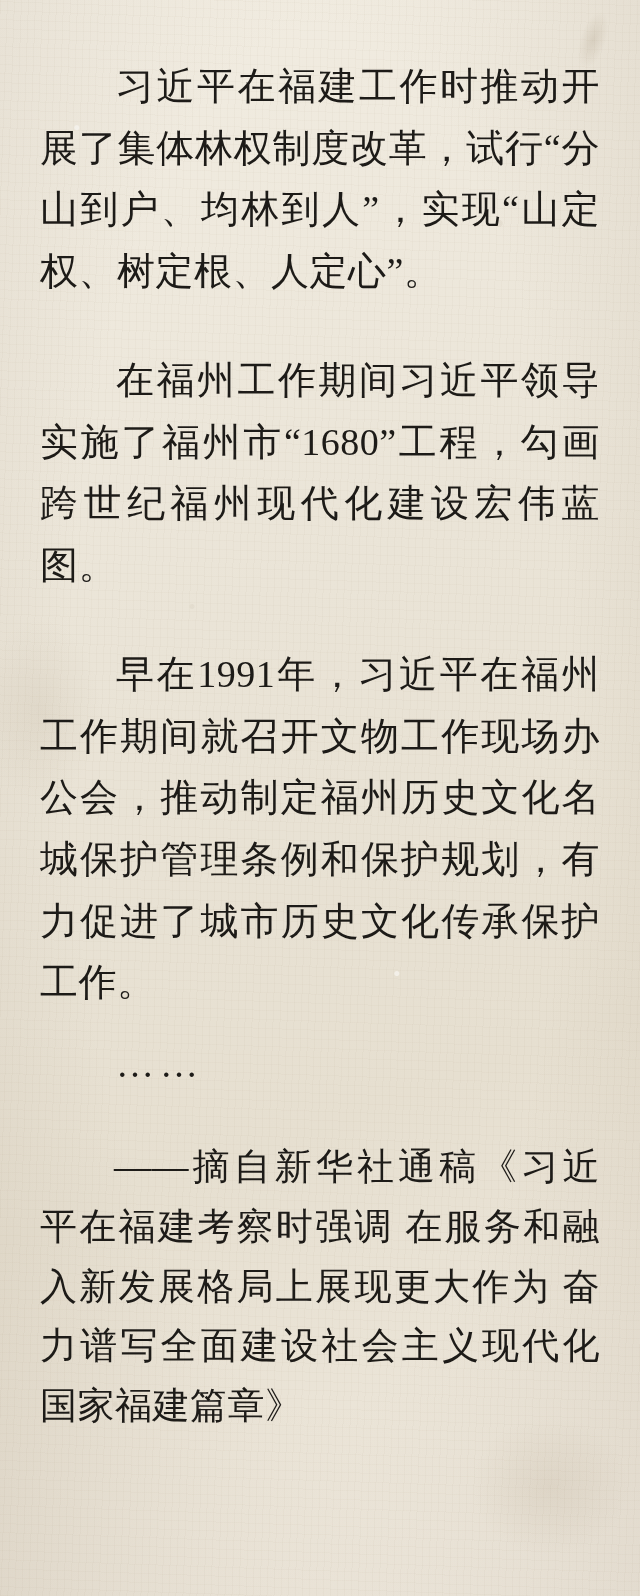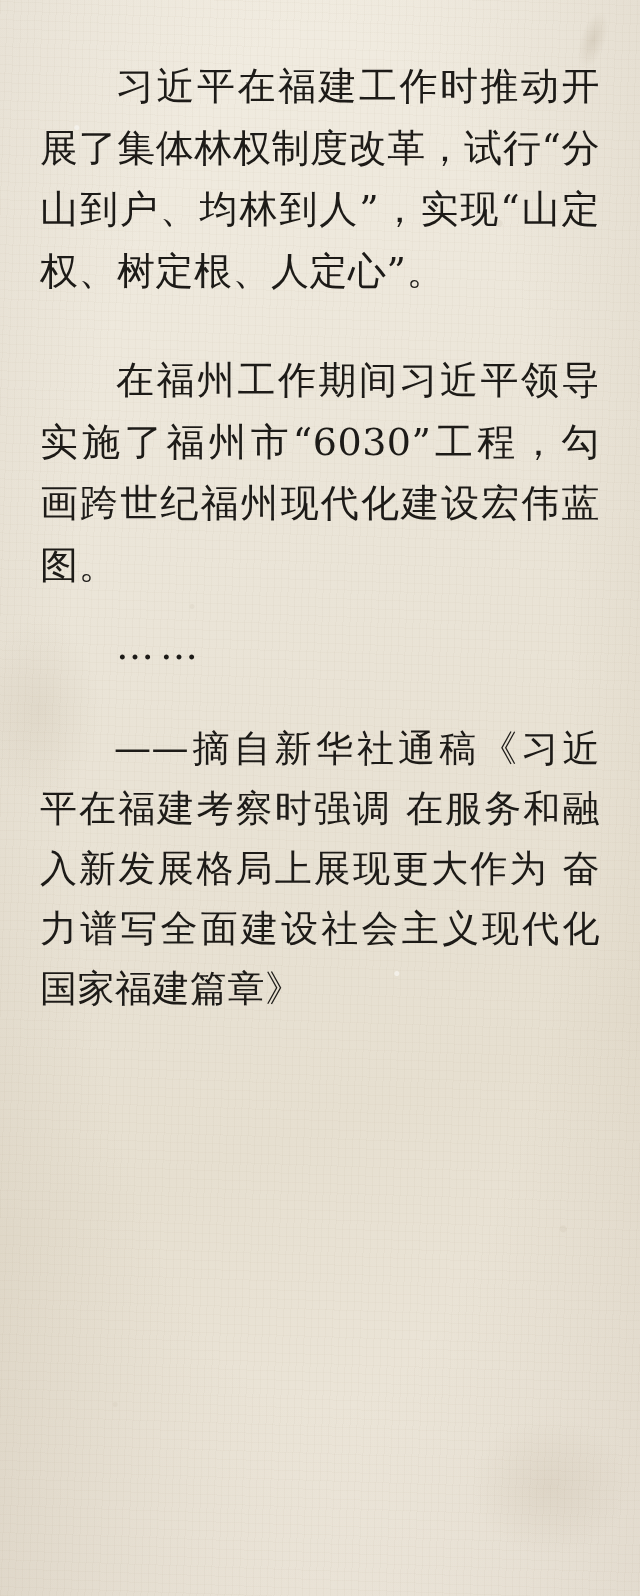--- a/index.html
+++ b/index.html
@@ -25,20 +25,21 @@
     background-image:
       radial-gradient(circle at 12% 8%, rgba(255,255,255,0.55) 0 2px, rgba(0,0,0,0) 3px),
       radial-gradient(circle at 78% 14%, rgba(120,100,70,0.07) 0 3px, rgba(0,0,0,0) 4px),
       radial-gradient(circle at 30% 38%, rgba(120,100,70,0.06) 0 2px, rgba(0,0,0,0) 3px),
       radial-gradient(circle at 62% 61%, rgba(255,255,255,0.5) 0 2px, rgba(0,0,0,0) 3px),
       radial-gradient(circle at 88% 77%, rgba(120,100,70,0.06) 0 3px, rgba(0,0,0,0) 4px),
       radial-gradient(circle at 18% 88%, rgba(120,100,70,0.05) 0 2px, rgba(0,0,0,0) 3px),
       repeating-linear-gradient(92deg, rgba(150,130,100,0.045) 0px, rgba(150,130,100,0.045) 1px, rgba(0,0,0,0) 1px, rgba(0,0,0,0) 7px),
       repeating-linear-gradient(2deg, rgba(160,140,110,0.04) 0px, rgba(160,140,110,0.04) 1px, rgba(0,0,0,0) 1px, rgba(0,0,0,0) 9px),
       linear-gradient(160deg, #f2ede2 0%, #eae4d7 38%, #e6dfd0 68%, #efe9de 100%);
+    font-family: Liberation Serif, serif;
   }
   .page::after {
     content: "";
     position: absolute;
     inset: 0;
     pointer-events: none;
     background:
       radial-gradient(ellipse at 50% 45%, rgba(0,0,0,0) 55%, rgba(120,100,75,0.10) 100%);
   }
 
@@ -108,17 +109,18 @@
 </head>
 <body>
 
 <div class="page">
   <div class="smudge-a"></div>
   <div class="smudge-b"></div>
   <div class="smudge-c"></div>
 
   <div class="content">
     <p class="para">习近平在福建工作时推动开展了集体林权制度改革，试行“分山到户、均林到人”，实现“山定权、树定根、人定心”。</p>
-    <p class="para">在福州工作期间习近平领导实施了福州市“6030”工程，勾画跨世纪福州现代化建设宏伟蓝图。</p>
+    <p class="para">在福州工作期间习近平领导实施了福州市“1680”工程，勾画跨世纪福州现代化建设宏伟蓝图。</p>
+    <p class="para">早在1991年，习近平在福州工作期间就召开文物工作现场办公会，推动制定福州历史文化名城保护管理条例和保护规划，有力促进了城市历史文化传承保护工作。</p>
     <div class="ellipsis-line">……</div>
     <p class="source">——摘自新华社通稿《习近平在福建考察时强调  在服务和融入新发展格局上展现更大作为  奋力谱写全面建设社会主义现代化国家福建篇章》</p>
   </div>
 </div>
 
 </body></html>

